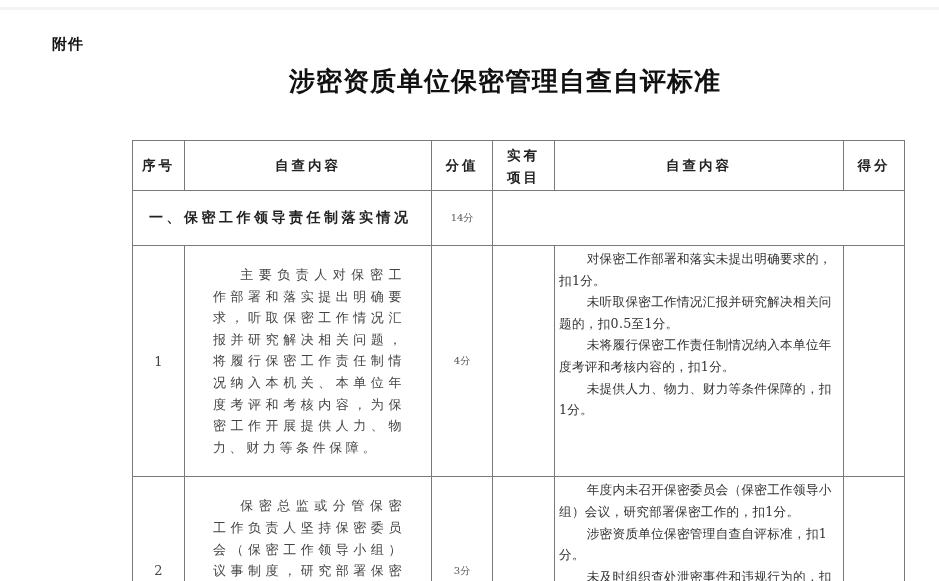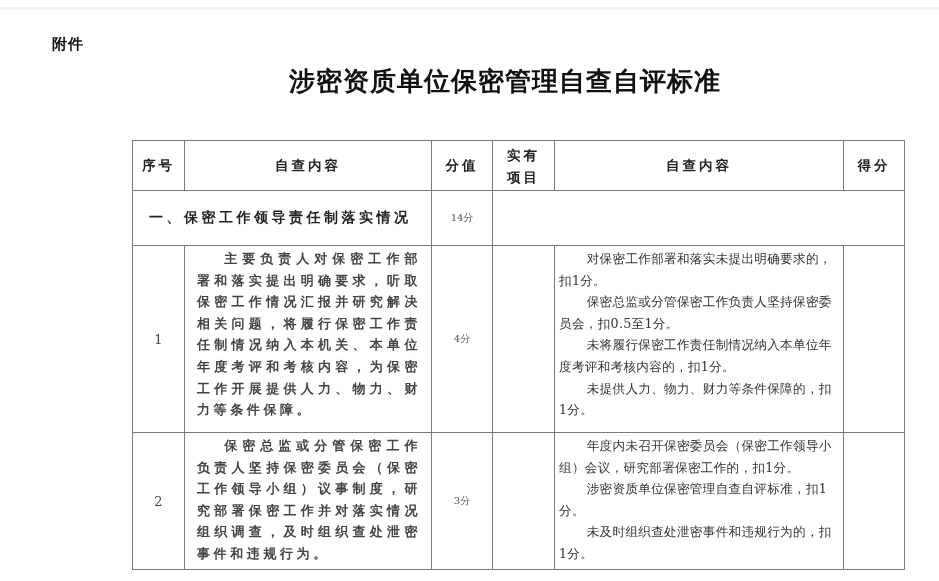--- a/index.html
+++ b/index.html
@@ -61,21 +61,21 @@
     }
     .content {
       font-size: 13px; color: #444;
       line-height: 21.6px;
       letter-spacing: 3.6px;
       padding: 2px 10px 2px 12px !important;
       text-align: justify;
       font-family: "DejaVu Serif", "Liberation Serif", serif;
       vertical-align: top !important;
     }
-    .content p { margin: 0; text-indent: 2.1em; font-weight: bold; }
+    .content p { margin: 16px; text-indent: 2.1em; }
     .method {
       font-size: 12.6px; color: #333;
       line-height: 21.6px;
       letter-spacing: 0.3px;
       padding: 2px 8px 2px 4px !important;
       font-family: "DejaVu Serif", "Liberation Serif", serif;
       vertical-align: top !important;
     }
     .method p { margin: 0; text-indent: 2.2em; }
     .row1 td { height: 182px; }
@@ -134,21 +134,21 @@
 
     <tr class="row1">
       <td class="idx">1</td>
       <td class="content">
         <p>主要负责人对保密工作部署和落实提出明确要求，听取保密工作情况汇报并研究解决相关问题，将履行保密工作责任制情况纳入本机关、本单位年度考评和考核内容，为保密工作开展提供人力、物力、财力等条件保障。</p>
       </td>
       <td class="score-val">4分</td>
       <td></td>
       <td class="method">
         <p>对保密工作部署和落实未提出明确要求的，扣1分。</p>
-        <p>保密总监或分管保密工作负责人坚持保密委员会，扣0.5至1分。</p>
+        <p>未听取保密工作情况汇报并研究解决相关问题的，扣0.5至1分。</p>
         <p>未将履行保密工作责任制情况纳入本单位年度考评和考核内容的，扣1分。</p>
         <p>未提供人力、物力、财力等条件保障的，扣1分。</p>
       </td>
       <td></td>
     </tr>
 
     <tr class="row2">
       <td class="idx">2</td>
       <td class="content">
         <p>保密总监或分管保密工作负责人坚持保密委员会（保密工作领导小组）议事制度，研究部署保密工作并对落实情况组织调查，及时组织查处泄密事件和违规行为。</p>

